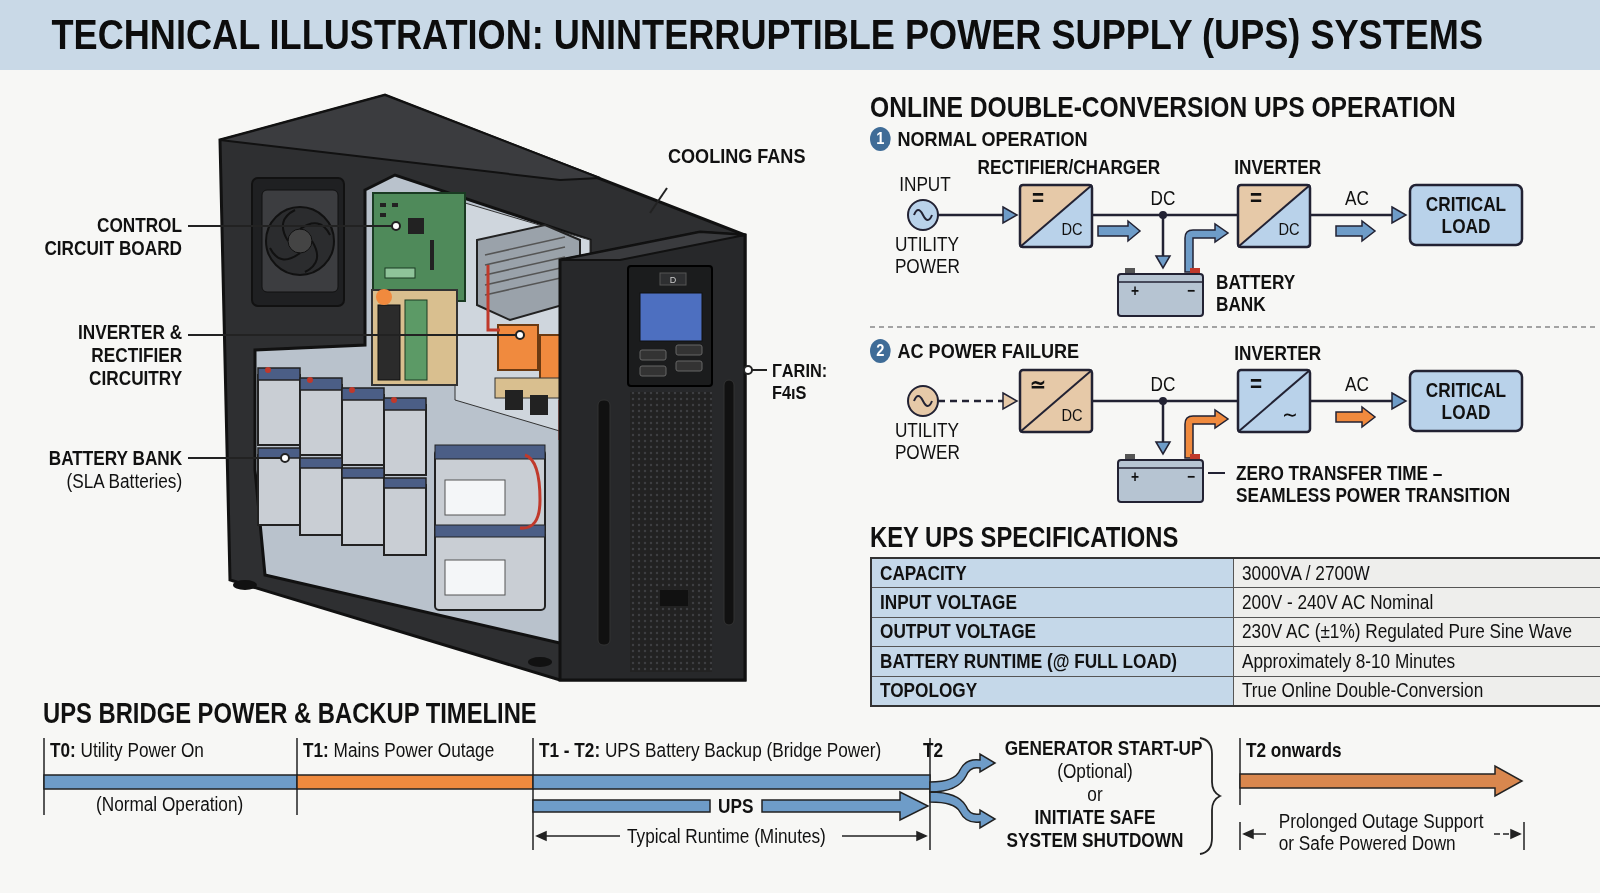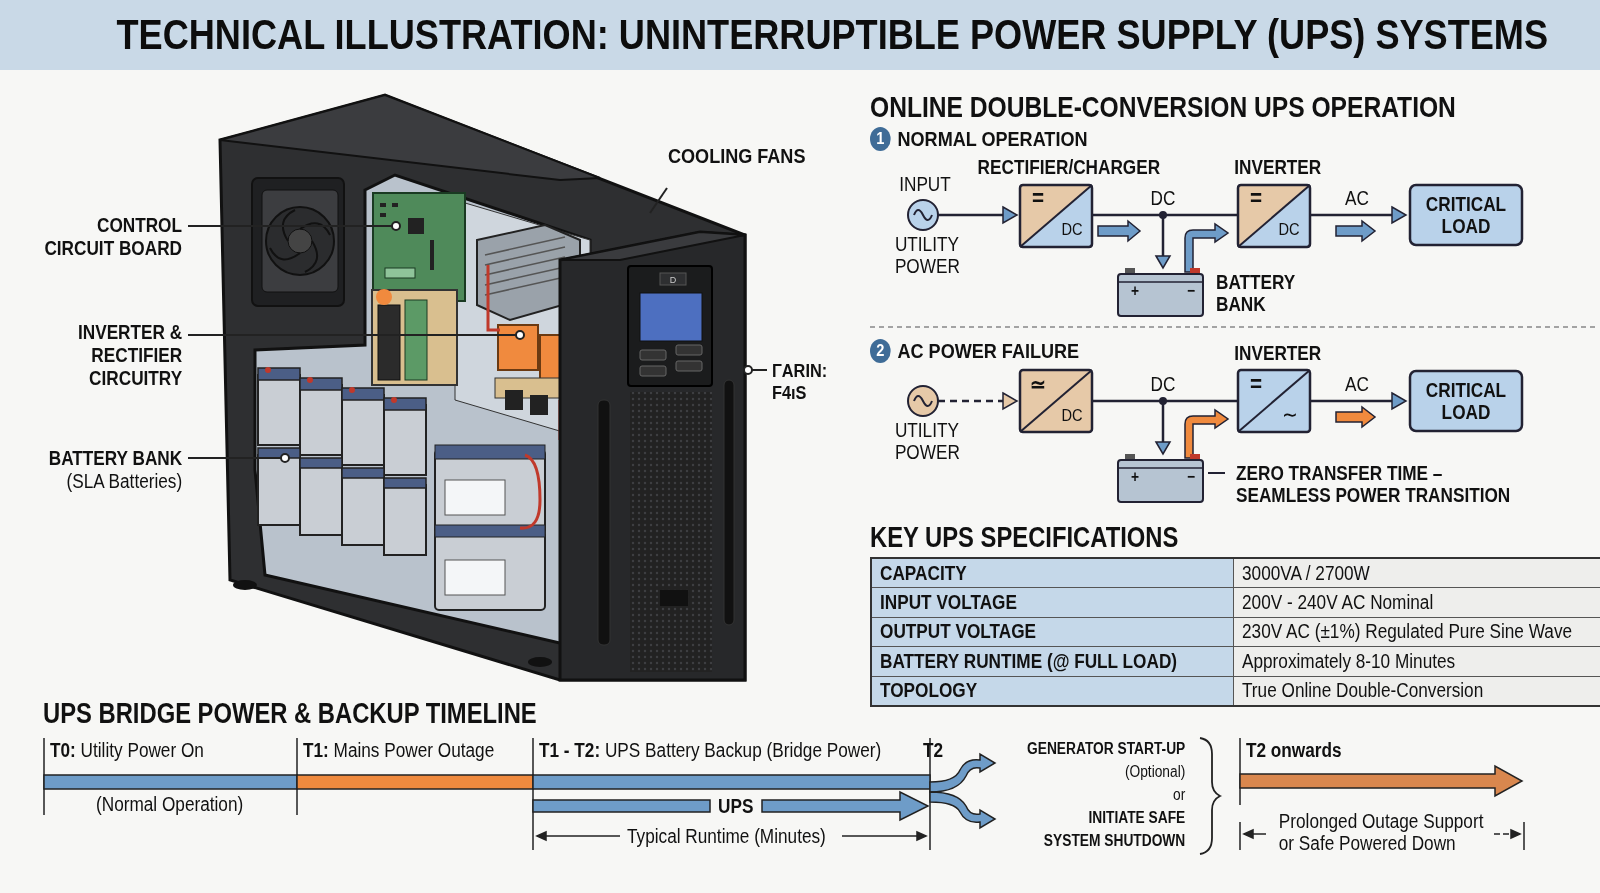--- a/index.html
+++ b/index.html
@@ -1,17 +1,17 @@
 <!DOCTYPE html>
 <html><head>
 <meta charset="utf-8">
 <style>
   * { box-sizing: border-box; margin: 0; padding: 0; }
   body { width: 1600px; height: 893px; background: #f7f7f5; font-family: "Liberation Sans", sans-serif; color: #111; position: relative; overflow: hidden; }
-  .banner { position: absolute; left: 0; top: 0; width: 1600px; height: 70px; background: #c9d9e7; display: flex; align-items: center; justify-content: flex-start; }
+  .banner { position: absolute; left: 0; top: 0; width: 1600px; height: 70px; background: #c9d9e7; display: flex; align-items: center; justify-content: flex-end; }
   .banner h1 { font-family: "Liberation Sans", sans-serif; font-weight: 700; font-size: 42px; letter-spacing: 0px; transform: scaleX(0.86); white-space: nowrap; color: #0d0d0d; }
   .abs { position: absolute; }
   .cond { font-weight: 700; transform-origin: left top; white-space: nowrap; }
   .lbl-r { text-align: right; font-weight: 700; font-size: 20px; line-height: 23px; transform: scaleX(0.86); transform-origin: right top; }
   .sec-title { font-weight: 700; font-size: 30px; transform: scaleX(0.82); transform-origin: left top; white-space: nowrap; }
   .sub-title { font-weight: 700; font-size: 21px; transform: scaleX(0.86); transform-origin: left top; white-space: nowrap; display: flex; align-items: center; gap: 8px; }
   .badge { display: inline-flex; width: 24px; height: 24px; border-radius: 50%; background: #3f6c97; color: #fff; font-size: 17px; align-items: center; justify-content: center; }
   .dtext { font-size: 20px; transform: scaleX(0.86); transform-origin: center top; white-space: nowrap; text-align: center; }
   .dbold { font-weight: 700; }
   table.spec { position: absolute; left: 888px; top: 568px; width: 668px; border-collapse: collapse; border: 2px solid #333; }
@@ -367,21 +367,21 @@
   </g>
 </svg>
 
 <div class="abs tl-text" style="left:50px;top:739px"><b>T0:</b> <span>Utility Power On</span></div>
 <div class="abs tl-text" style="left:96px;top:793px">(Normal Operation)</div>
 <div class="abs tl-text" style="left:303px;top:739px"><b>T1:</b> <span>Mains Power Outage</span></div>
 <div class="abs tl-text" style="left:539px;top:739px"><b>T1 - T2:</b> <span>UPS Battery Backup (Bridge Power)</span></div>
 <div class="abs tl-text" style="left:718px;top:795px;font-weight:700">UPS</div>
 <div class="abs tl-text" style="left:627px;top:825px">Typical Runtime (Minutes)</div>
 <div class="abs tl-text" style="left:923px;top:739px;font-weight:700">T2</div>
-<div class="abs" style="left:990px;top:737px;width:210px;text-align:right;line-height:23px;font-size:16px">
+<div class="abs" style="left:990px;top:737px;width:210px;text-align:center;line-height:23px;font-size:20px">
   <div style="transform:scaleX(0.86);font-weight:700;white-space:nowrap">GENERATOR START-UP</div>
   <div style="transform:scaleX(0.86)">(Optional)</div>
   <div style="transform:scaleX(0.86)">or</div>
   <div style="transform:scaleX(0.86);font-weight:700;white-space:nowrap">INITIATE SAFE</div>
   <div style="transform:scaleX(0.86);font-weight:700;white-space:nowrap">SYSTEM SHUTDOWN</div>
 </div>
 <div class="abs tl-text" style="left:1246px;top:739px;font-weight:700">T2 onwards</div>
 <div class="abs" style="left:1262px;top:810px;width:240px;font-size:20px;line-height:22px">
   <div style="transform:scaleX(0.86);white-space:nowrap">Prolonged Outage Support</div>
   <div style="transform:scaleX(0.86);white-space:nowrap">or Safe Powered Down</div>

